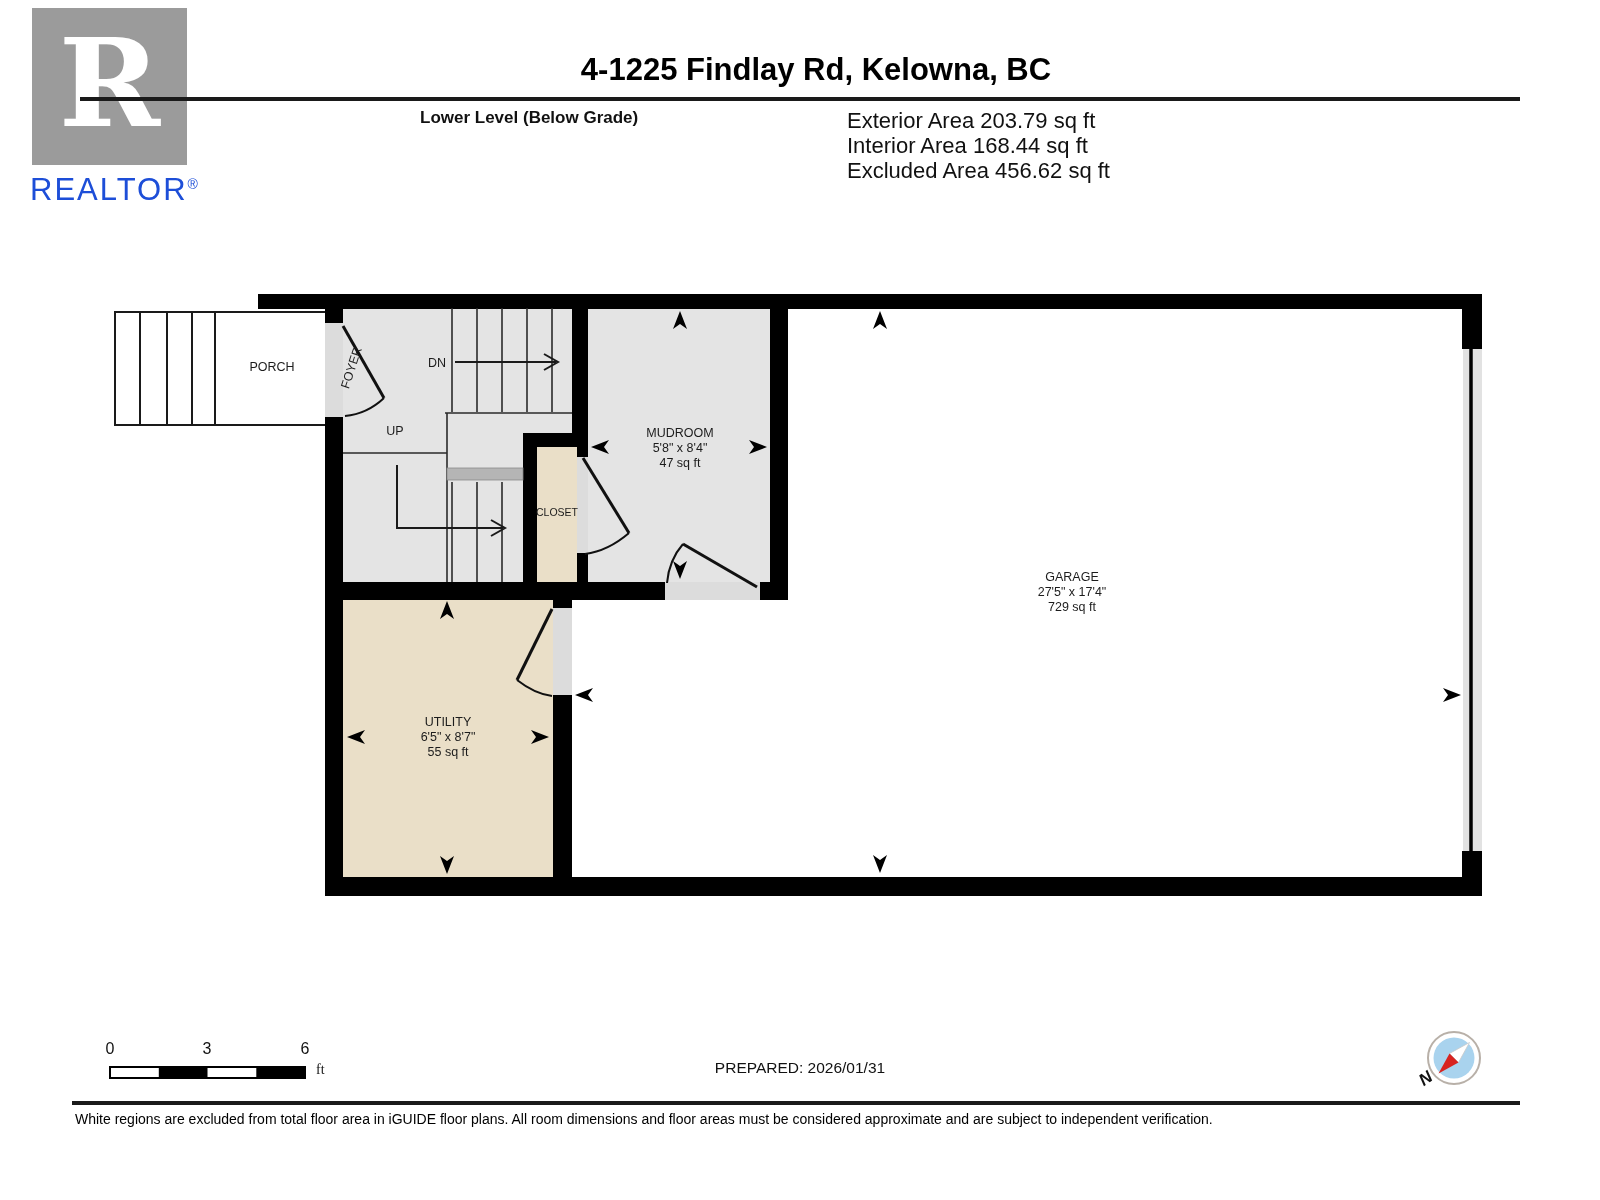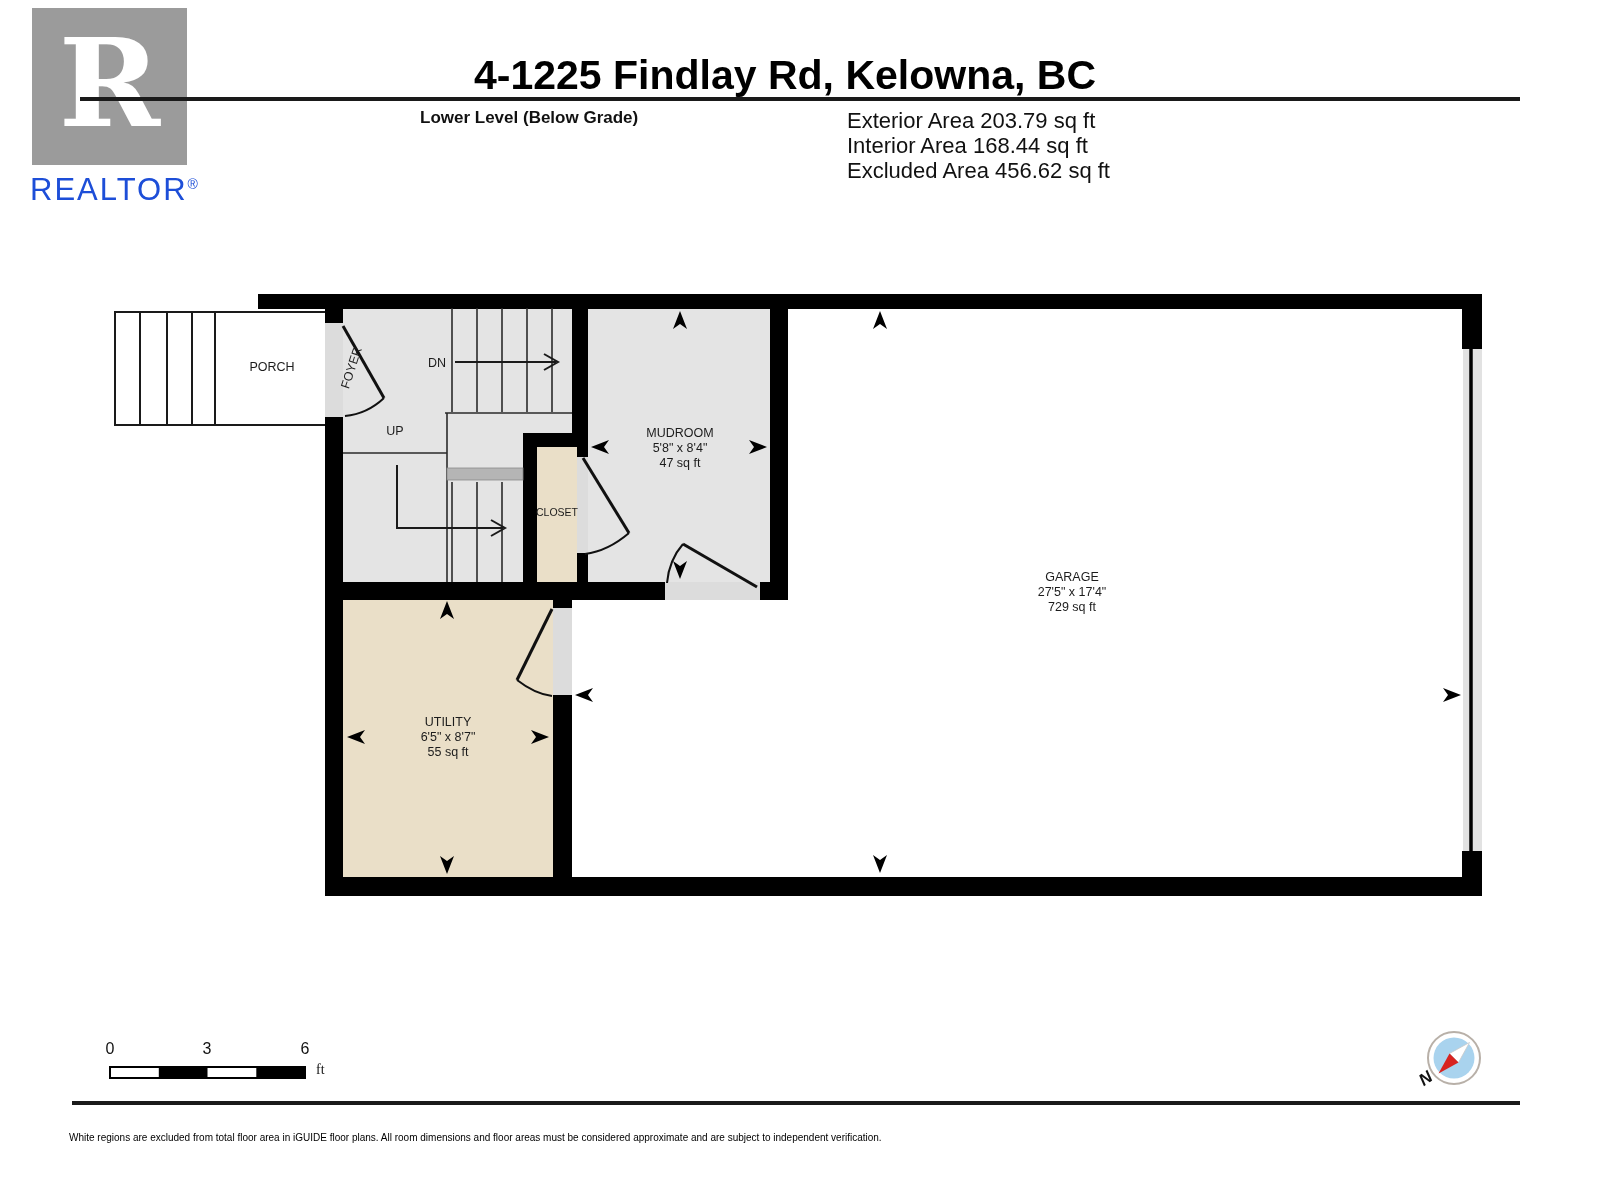--- a/index.html
+++ b/index.html
@@ -6,35 +6,35 @@
   .page{
     position:relative;width:1600px;height:1200px;background:#fff;overflow:hidden;
     font-family:"Liberation Sans",sans-serif;color:#111;
   }
   .abs{position:absolute;}
   
   .logo-box{left:32px;top:8px;width:155px;height:157px;background:#9b9b9b;text-align:center;}
   .logo-r{font-family:"DejaVu Serif",serif;font-weight:bold;font-size:122px;line-height:150px;color:#fff;}
   .logo-word{left:30px;top:172px;width:170px;font-size:31px;letter-spacing:2px;color:#1d4ed8;font-weight:400;}
   .logo-word sup{font-size:14px;}
-  .title{left:0;top:52px;width:1570px;text-align:center;font-size:41px;font-weight:bold;color:#000;}
+  .title{left:0;top:52px;width:1570px;text-align:center;font-size:31px;font-weight:bold;color:#000;padding-left:31px;}
   .rule{left:80px;top:97px;width:1440px;height:4px;background:#1a1a1a;z-index:5;}
   .level-label{left:420px;top:108px;width:368px;text-align:left;font-size:17px;font-weight:bold;}
   .area-line{left:803px;width:300px;font-size:22px;margin-left:44px;}
   
   .plan-label{transform:translate(-50%,-50%);text-align:center;font-size:12.5px;line-height:15px;color:#1c1c1c;white-space:nowrap;z-index:4;}
   .plan-label span{display:block;}
   .rot{transform:translate(-50%,-50%) rotate(-72deg);}
   .closet-size{font-size:10.5px;}
   
   .scale-num{font-size:16px;transform:translate(-50%,0);}
   .scale-unit{font-size:14px;font-family:Liberation Serif, serif;}
   .prepared{left:0;top:1059px;width:1600px;text-align:center;font-size:15.5px;}
   .rule2{left:72px;top:1101px;width:1448px;height:4px;background:#1a1a1a;}
-  .disclaimer{left:69px;top:1111px;width:1460px;font-size:10px;color:#000;margin-top:21px;}
+  .disclaimer{left:75px;top:1111px;width:1460px;font-size:14px;color:#000;}
   .north-n{font-size:17px;font-weight:bold;font-style:italic;transform:translate(-50%,-50%) rotate(-35deg);}
   svg{position:absolute;left:0;top:0;}
 </style>
 </head>
 <body>
 
 <div class="page">
 
   <div class="abs logo-box">
     <div class="logo-r">R</div>
@@ -186,19 +186,20 @@
     <span>GARAGE</span>
     <span>27'5" x 17'4"</span>
     <span>729 sq ft</span>
   </div>
 
   <div class="abs scale-num" style="left:110px;top:1040px">0</div>
   <div class="abs scale-num" style="left:207px;top:1040px">3</div>
   <div class="abs scale-num" style="left:305px;top:1040px">6</div>
   <div class="abs scale-unit" style="left:316px;top:1062px">ft</div>
 
+  <div class="abs prepared">PREPARED: 2026/01/31</div>
 
   <div class="abs north-n" style="left:1426px;top:1079px">N</div>
 
   <div class="abs rule2"></div>
   <div class="abs disclaimer">White regions are excluded from total floor area in iGUIDE floor plans. All room dimensions and floor areas must be considered approximate and are subject to independent verification.</div>
 
 </div>
 
 </body></html>

